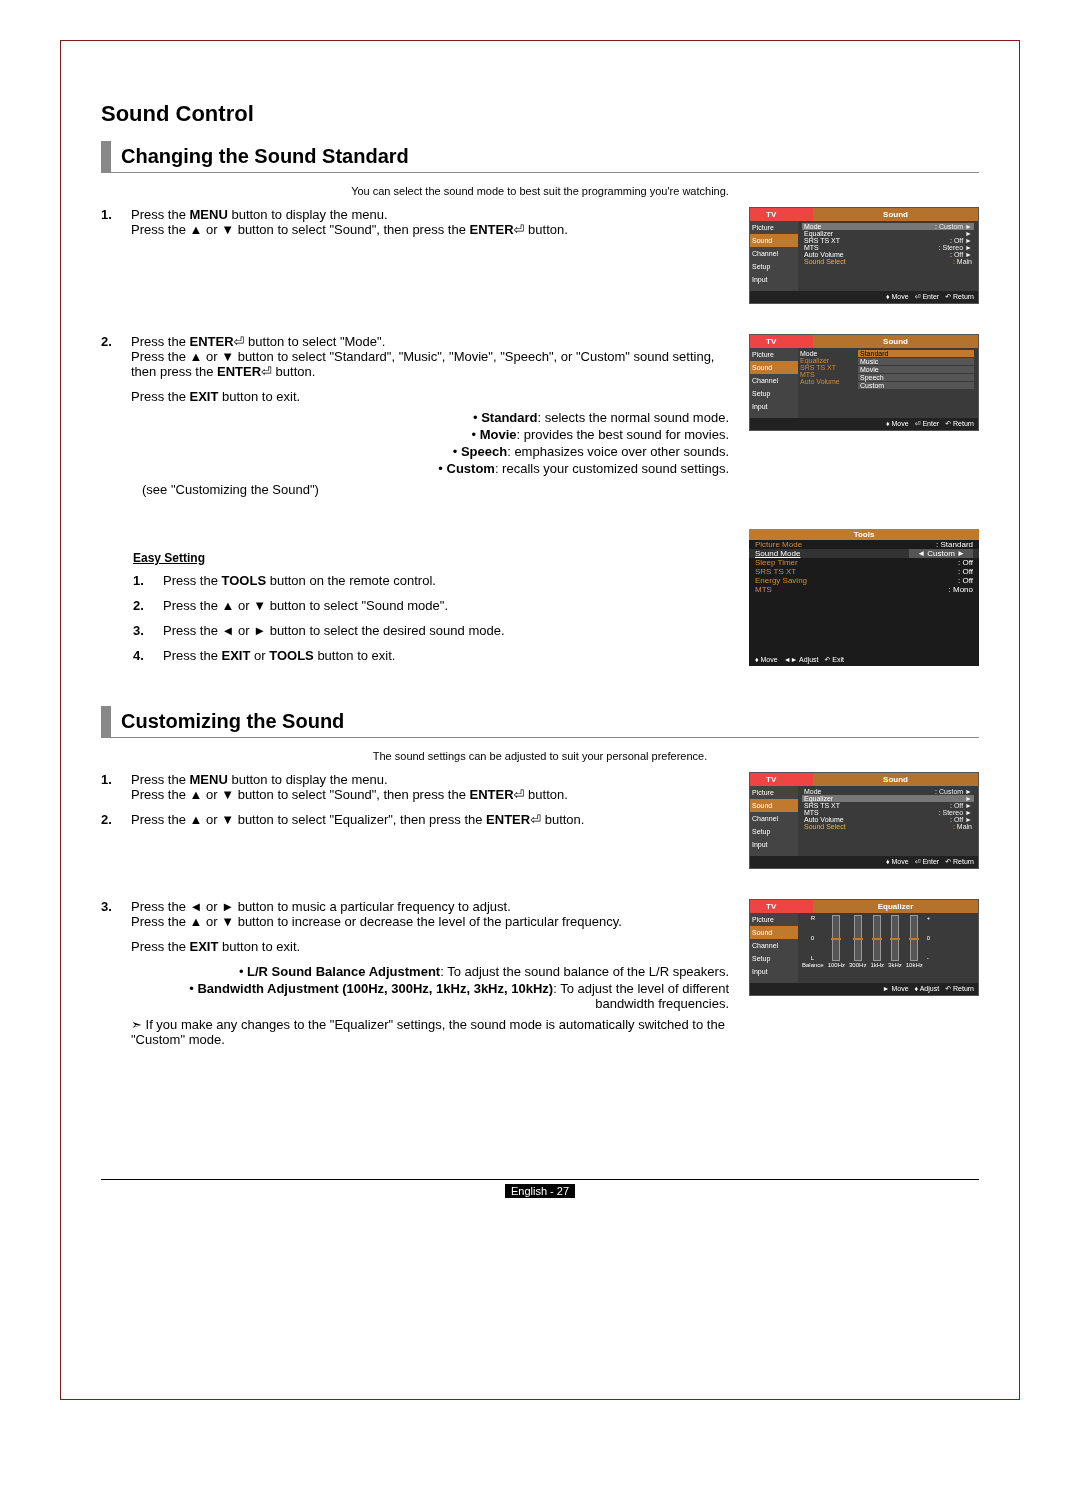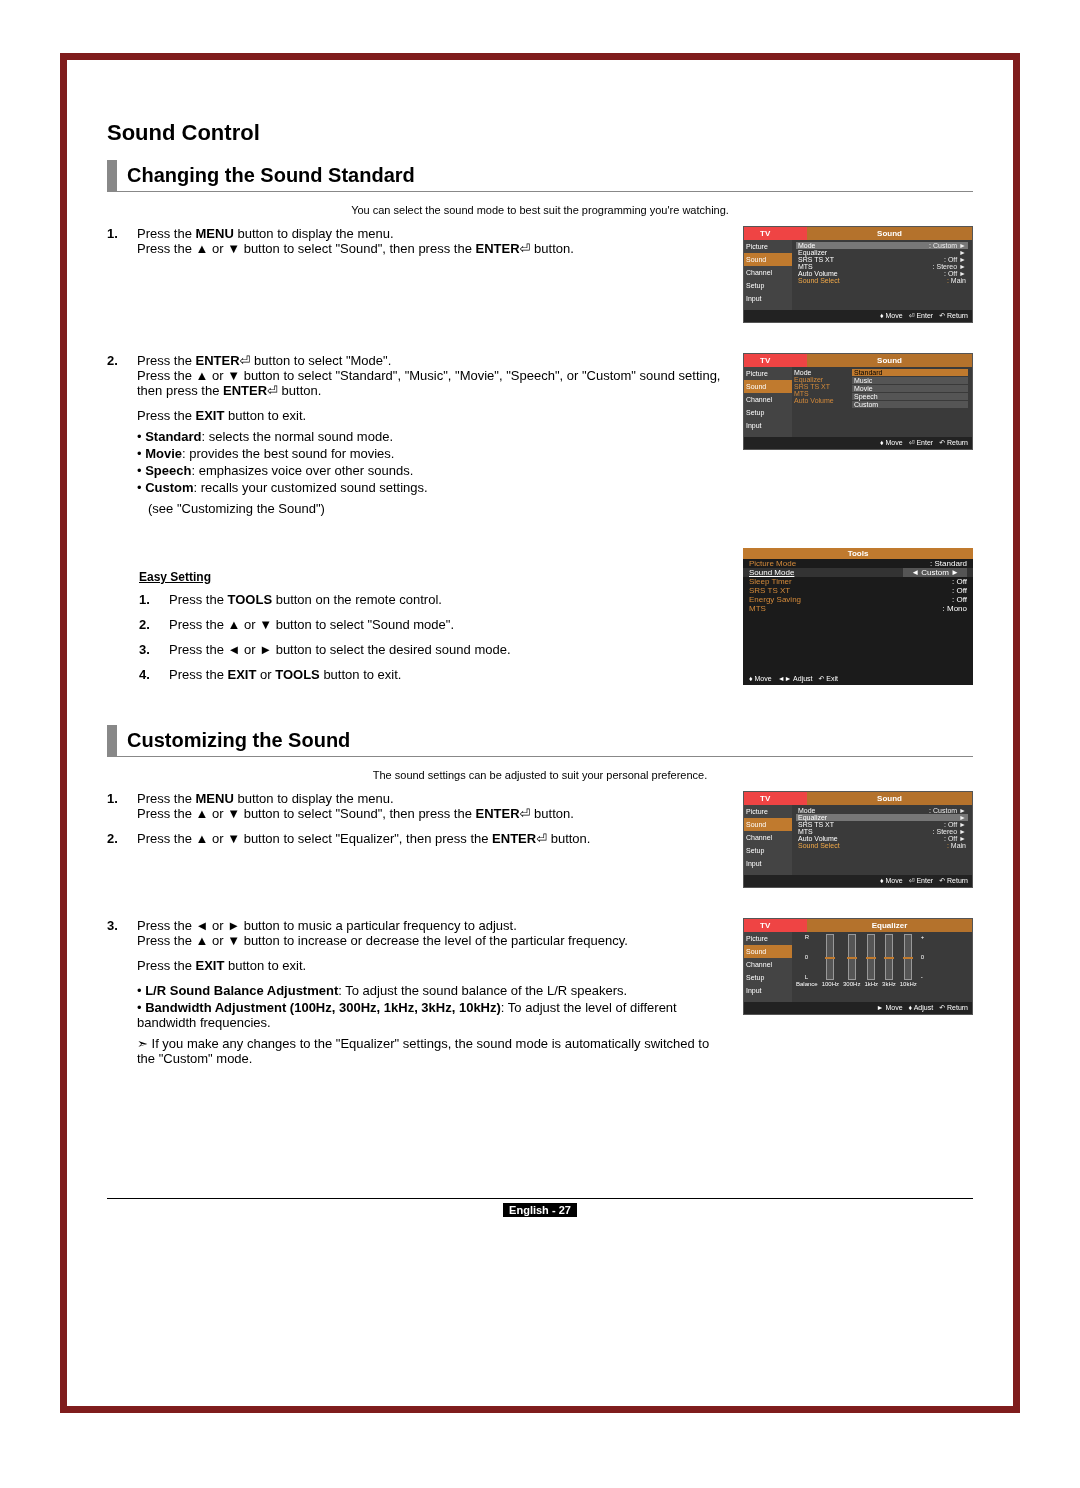--- a/index.html
+++ b/index.html
@@ -1,38 +1,38 @@
 <!DOCTYPE html>
 <html><head>
 <meta charset="utf-8">
 <style>
   * { box-sizing: border-box; margin: 0; padding: 0; }
   body { font-family: Arial, Helvetica, sans-serif; background: #fff; color: #000; width: 1080px; margin: 0 auto; }
-  .page { border: 7px solid #7f1d1d; margin: 53px 60px; padding: 60px 40px 20px 40px; position: relative; min-height: 1360px; }
+  .page { border: 1px solid #7f1d1d; margin: 40px 60px; padding: 60px 40px 20px 40px; position: relative; min-height: 1360px; }
   h1.section { font-size: 22px; font-weight: bold; margin: 0 0 14px 0; }
   h2.heading {
     font-size: 20px; font-weight: bold; padding: 4px 0 4px 10px;
     border-left: 10px solid #888; border-bottom: 1px solid #888; margin: 0 0 12px 0;
   }
   .intro { font-size: 11px; margin-bottom: 10px; text-align: center; }
   .block { display: flex; gap: 20px; align-items: flex-start; margin-bottom: 20px; }
   .lefttxt { flex: 1; font-size: 13px; }
   .rightosd { width: 230px; }
   ol.steps { list-style: none; padding-left: 0; margin-bottom: 12px; }
   ol.steps > li { display: flex; gap: 10px; margin-bottom: 10px; }
   .num { font-weight: bold; min-width: 20px; }
   .btnname { font-weight: bold; }
   .sublist { list-style: none; padding-left: 0; margin: 6px 0; }
   .sublist li::before { content: "• "; }
-  .sublist li { margin-bottom: 2px; }
+  .sublist li { margin-bottom: 2px; text-align: right; }
   .sublist .term { font-weight: bold; }
   .subnote { padding-left: 11px; }
   .subhead { font-weight: bold; font-size: 12px; margin: 22px 0 8px 32px; text-decoration: underline; }
   .arrowhint::before { content: "➣ "; }
-  .footer { text-align: center; font-size: 11px; font-weight: bold; margin-top: 120px; border-top: 1px solid #000; padding-top: 4px; display: flex; justify-content: center; gap: 8px;}
+  .footer { text-align: center; font-size: 11px; font-weight: normal; margin-top: 120px; border-top: 1px solid #000; padding-top: 4px; display: flex; justify-content: center; gap: 8px;}
   .footerbar { background:#000; color:#fff; padding:1px 6px; }
 
   
   .osd { width: 100%; background: #3a3a3a; border: 1px solid #555; color: #fff; font-size: 8px; margin-bottom: 10px; }
   .osd .titlebar { display: flex; }
   .osd .titlebar .tv { background:#ef4444; padding:2px 16px; width:63px; font-weight:bold; }
   .osd .titlebar .ttl { flex:1; text-align:center; background:#b4722c; color:#fff; font-weight:bold; padding:2px 0; }
   .osd .body { display:flex; min-height:70px; }
   .osd .nav { width:48px; background:#444; display:flex; flex-direction:column; font-size:7px; }
   .osd .nav div { padding:3px 2px; color:#fff; }

